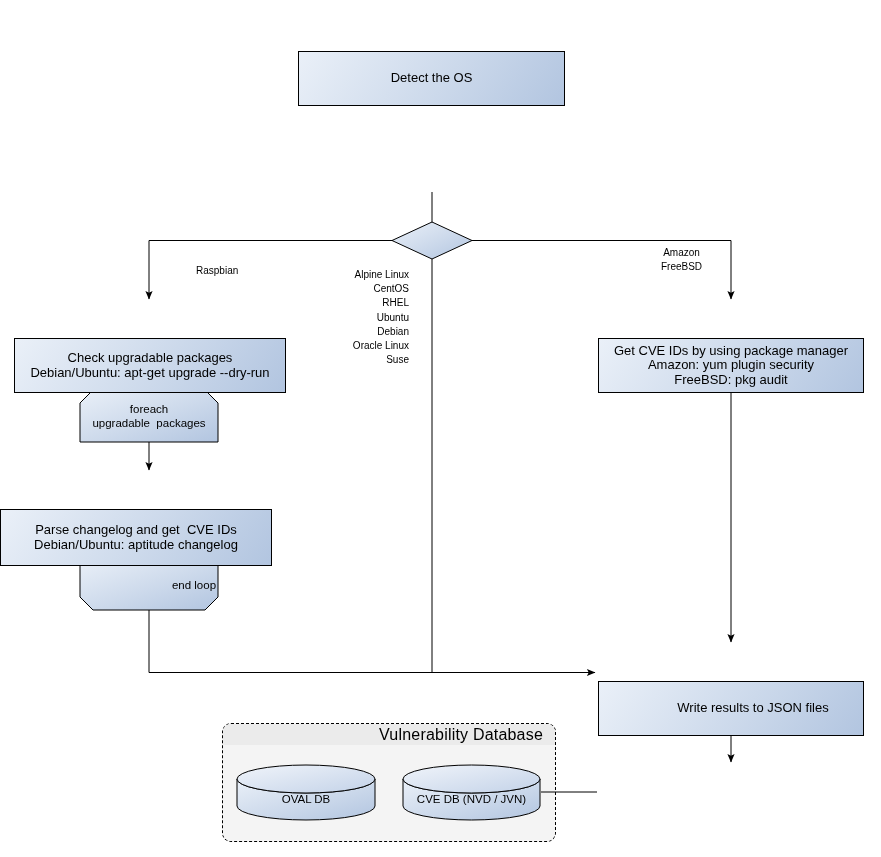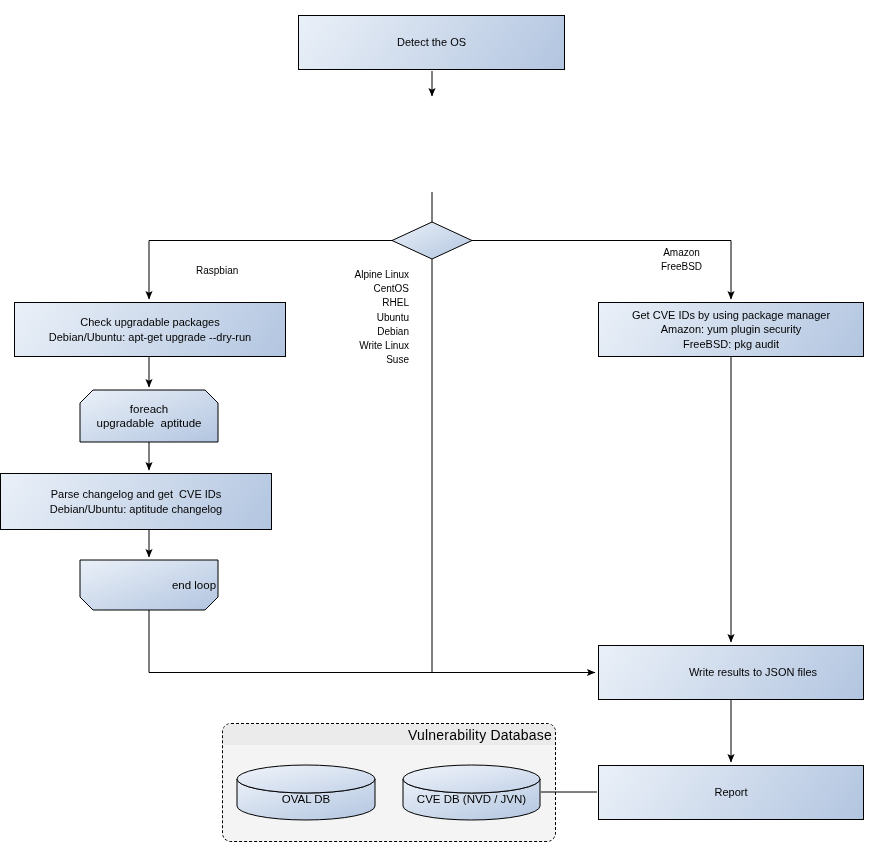--- a/index.html
+++ b/index.html
@@ -3,25 +3,25 @@
 <meta charset="utf-8">
 <style>
   html,body{margin:0;padding:0;background:#ffffff;}
   body{width:881px;height:857px;font-family:"Liberation Sans",sans-serif;color:#000;}
   .stage{position:relative;width:881px;height:857px;overflow:hidden;background:#fff;}
   svg.wires{position:absolute;left:0;top:0;z-index:2;}
   .group{position:absolute;left:222px;top:723px;width:334px;height:119px;box-sizing:border-box;
          border:1px dashed #000;border-radius:9px;background:#f4f4f4;z-index:1;}
   .group-header{height:21px;background:#ebebeb;border-radius:8px 8px 0 0;
                 display:flex;align-items:center;justify-content:flex-end;
-                padding-right:3px;font-size:14px;letter-spacing:0.2px;}
+                padding-right:12px;font-size:16px;letter-spacing:0.2px;}
   .node{position:absolute;box-sizing:border-box;border:1px solid #000;
         background:linear-gradient(125deg,#eaf0f8 0%,#ccd9eb 55%,#b2c5e0 100%);
         display:flex;align-items:center;justify-content:center;
-        font-size:11px;line-height:14.4px;text-align:center;z-index:3;}
+        font-size:13px;line-height:14.4px;text-align:center;z-index:3;margin-top:36px;}
   .node .txt{white-space:pre-wrap;}
   .node .txt.right{text-align:right;}
   .shape-label{position:absolute;display:flex;align-items:center;justify-content:center;
                font-size:11.5px;line-height:14.4px;text-align:center;white-space:pre-wrap;z-index:4;}
   .float-label{position:absolute;font-size:10px;line-height:14.2px;white-space:pre-wrap;z-index:4;}
   .float-label.right{text-align:right;}
   .float-label.center{text-align:center;}
 </style>
 </head>
 <body>
@@ -92,39 +92,36 @@
   <div class="node" style="left:598px;top:302px;width:266px;height:55px;">
     <div class="txt">Get CVE IDs by using package manager
 Amazon: yum plugin security
 FreeBSD: pkg audit</div>
   </div>
 
   <div class="node" style="left:598px;top:645px;width:266px;height:55px;padding-left:44px;">
     <div class="txt">Write results to JSON files</div>
   </div>
 
-  <div class="node" style="left:598px;top:765px;width:266px;height:55px;">
-    <div class="txt">Report</div>
-  </div>
 
   <div class="shape-label" style="left:80px;top:390px;width:138px;height:52px;">foreach
-upgradable  aptitude</div>
+upgradable  packages</div>
 
   <div class="shape-label" style="left:80px;top:560px;width:146px;height:50px;margin-left:41px;">end loop</div>
 
   <div class="shape-label" style="left:237px;top:788px;width:138px;height:22px;">OVAL DB</div>
 
   <div class="shape-label" style="left:403px;top:788px;width:137px;height:22px;">CVE DB (NVD / JVN)</div>
 
   <div class="float-label" style="left:196px;top:264px;">Raspbian</div>
 
   <div class="float-label right" style="left:289px;top:268px;width:120px;">Alpine Linux
 CentOS
 RHEL
 Ubuntu
 Debian
-Write Linux
+Oracle Linux
 Suse</div>
 
   <div class="float-label center" style="left:640px;top:246px;width:83px;">Amazon
 FreeBSD</div>
 
 </div>
 
 </body></html>

